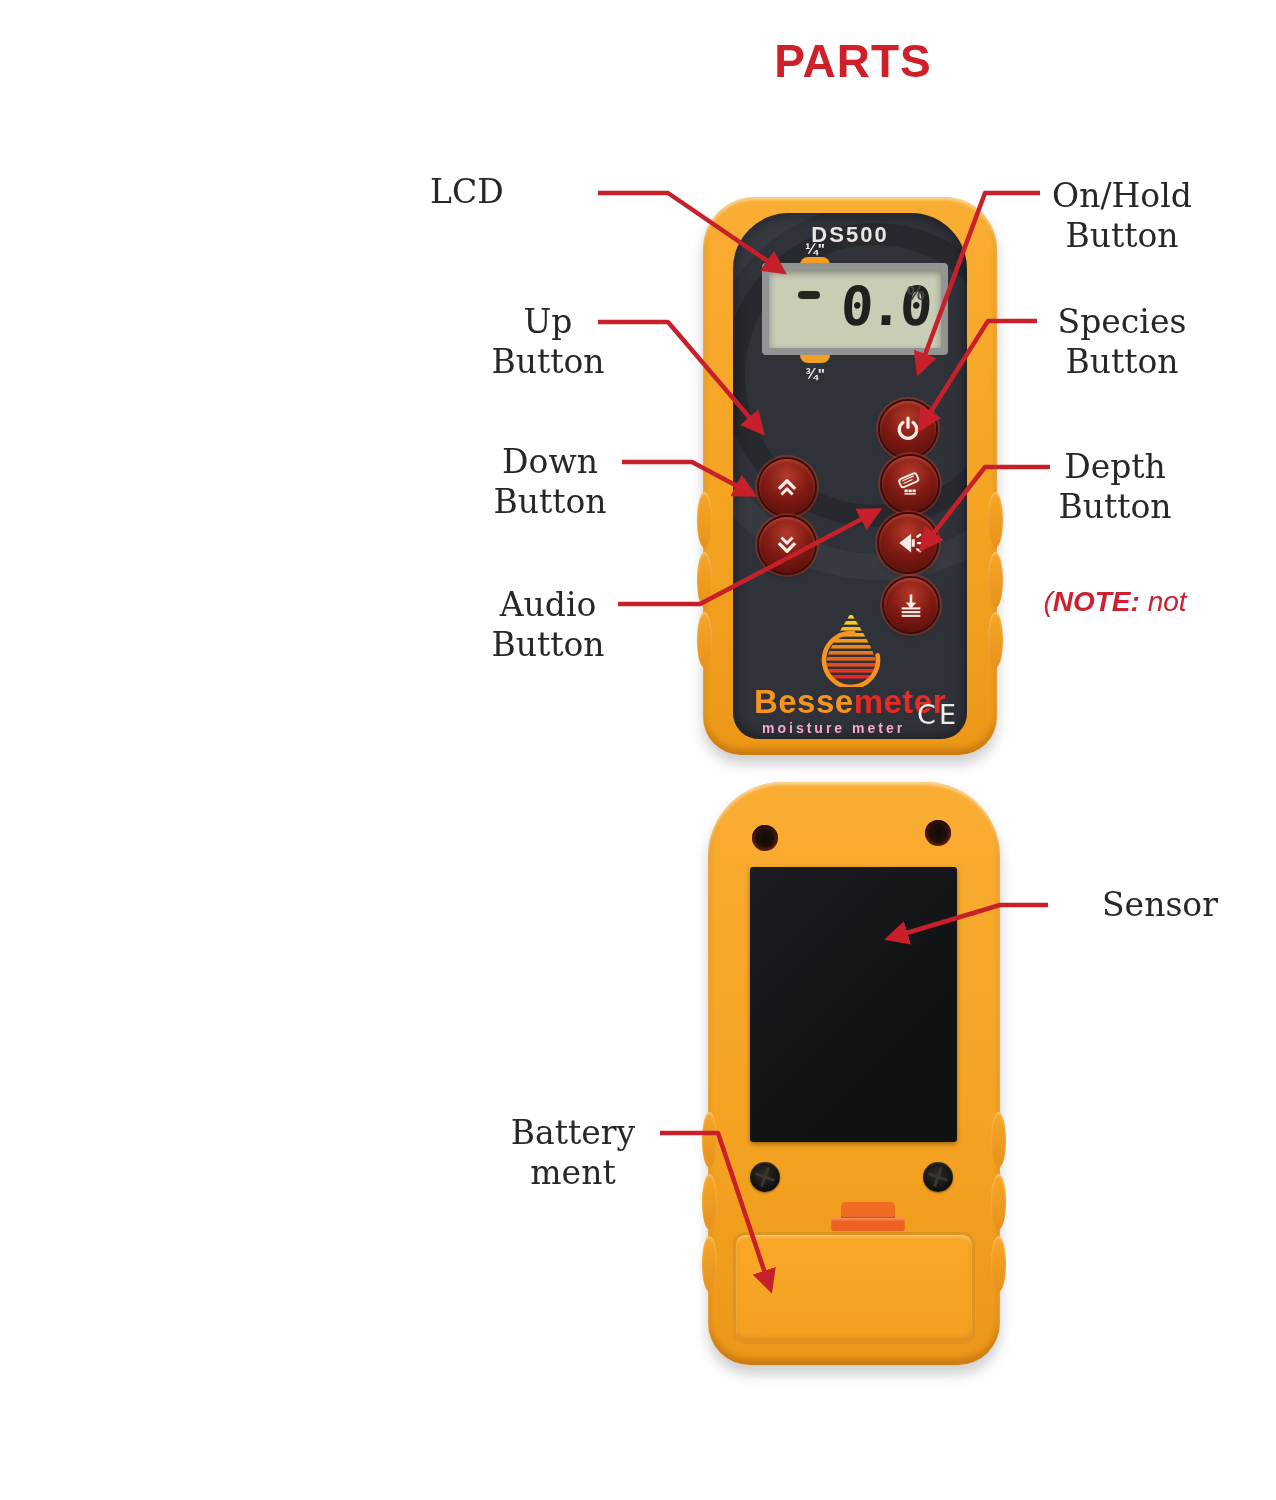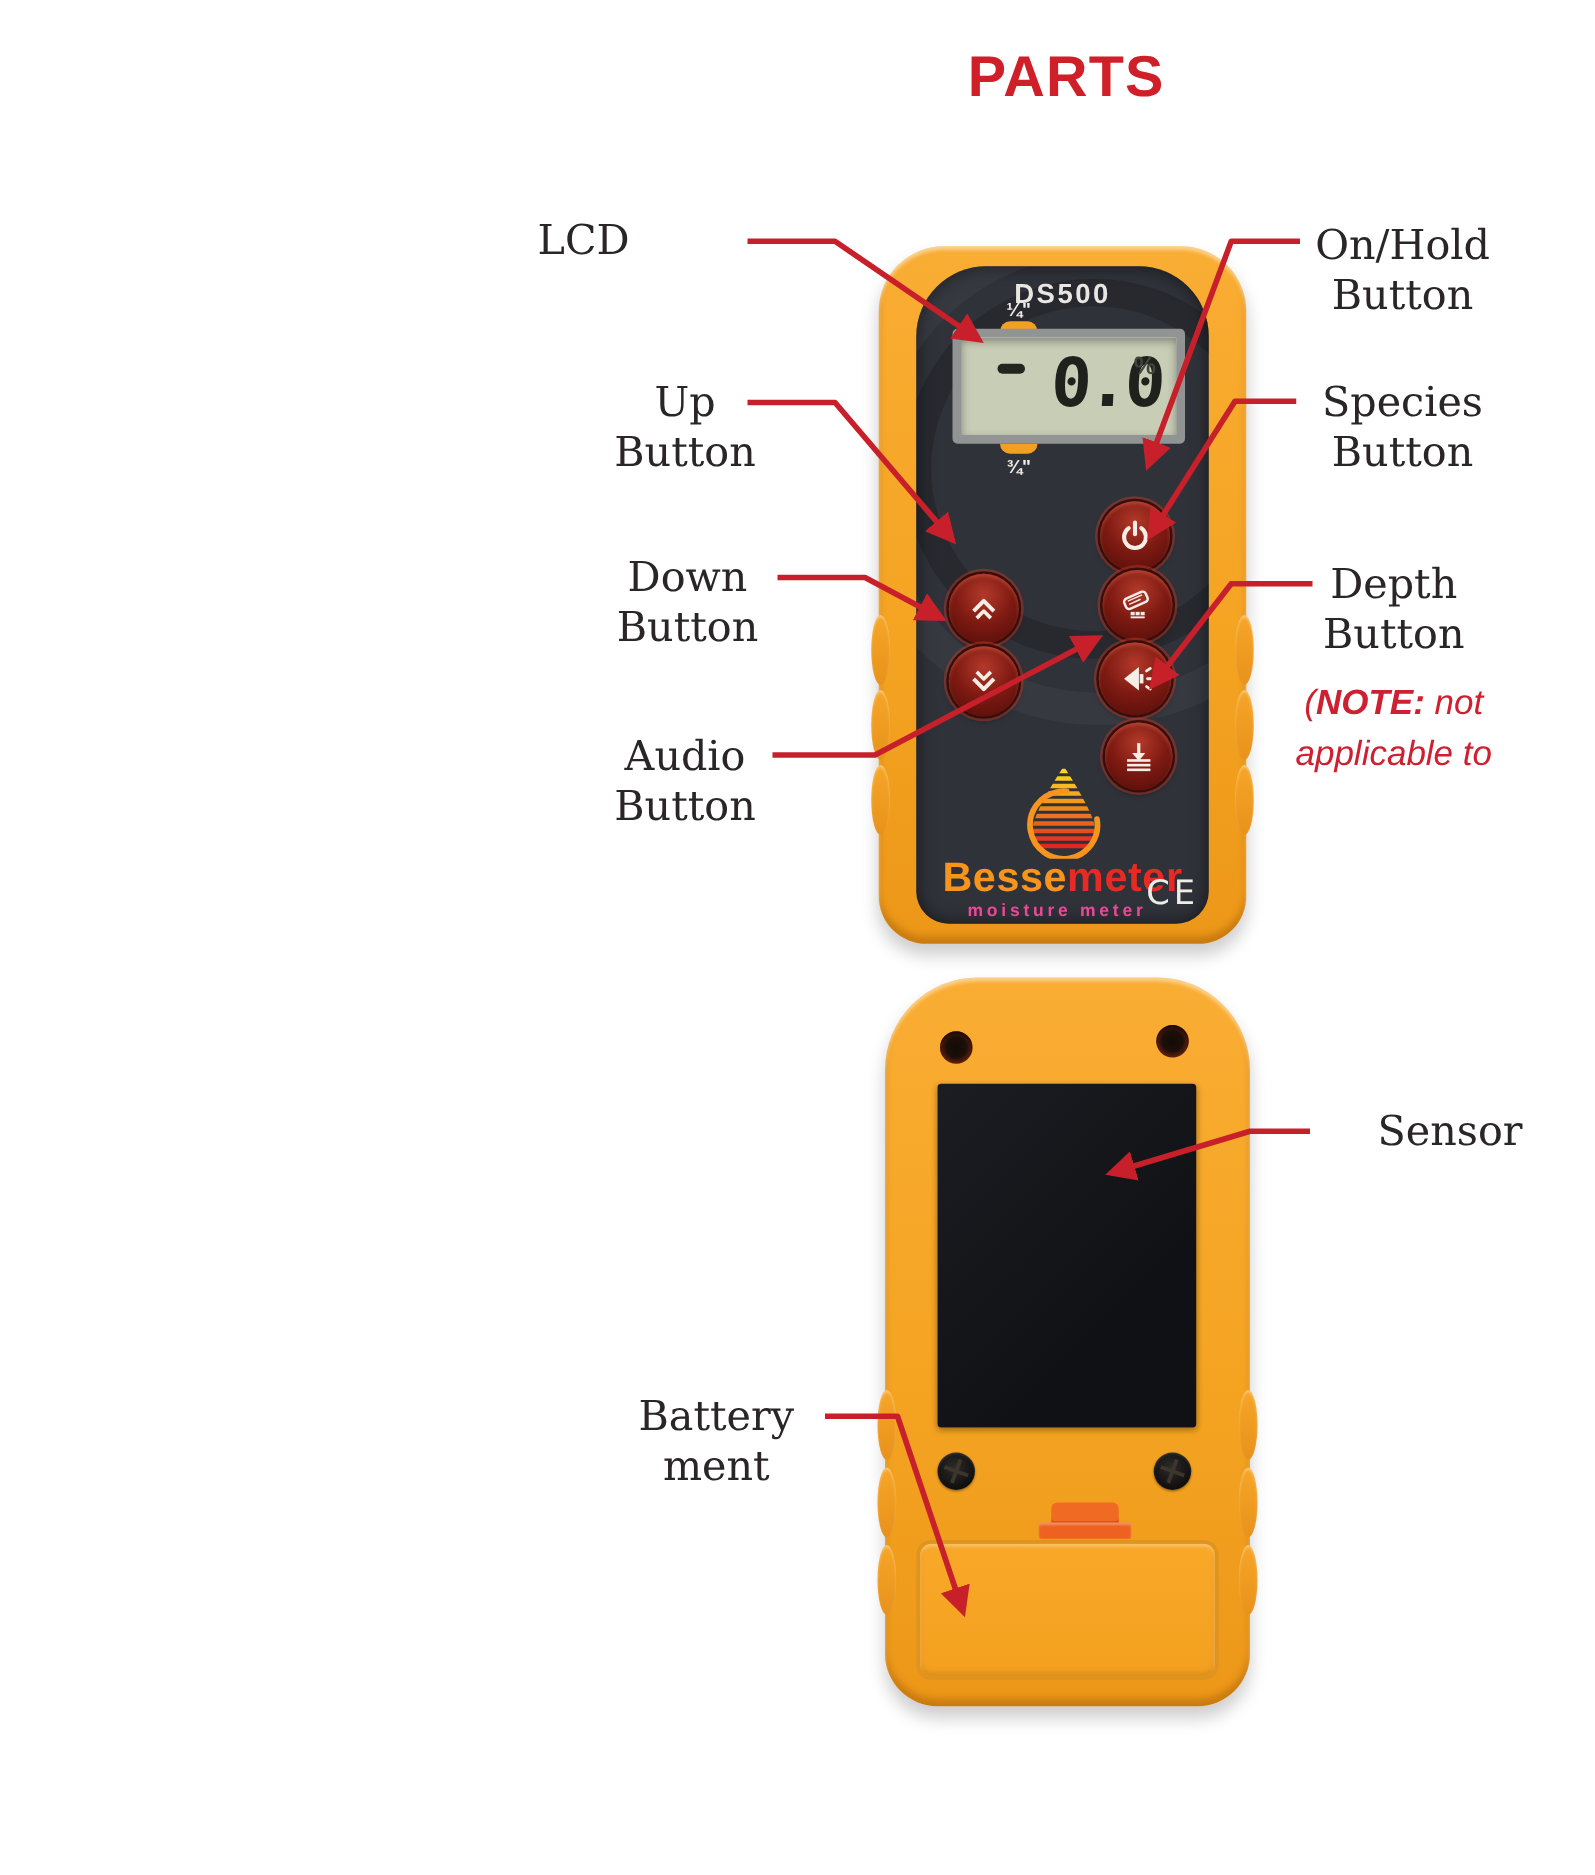--- a/index.html
+++ b/index.html
@@ -8,21 +8,21 @@
 
   
   .page-title{position:absolute;left:853px;top:34px;transform:translateX(-50%);
     font-family:"Liberation Sans",sans-serif;font-weight:bold;font-size:46px;
     letter-spacing:1px;color:#CF1F28;}
 
   
   .callout{position:absolute;font-size:33px;line-height:40px;color:#2A2526;text-align:center;}
   .callout.right-align{text-align:left;}
   .note{position:absolute;font-family:"Liberation Sans",sans-serif;font-style:italic;
-    font-size:28px;line-height:41px;color:#CE2030;text-align:center;}
+    font-size:28px;line-height:41px;color:#CE2030;text-align:center;margin-top:40px;}
   .note b{font-weight:bold;}
 
   
   #arrows{position:absolute;left:0;top:0;z-index:40;pointer-events:none;}
 
   
   .device{position:absolute;background:linear-gradient(180deg,#F9AD33 0%,#F5A categorie11 0%);}
   .body-orange{background:linear-gradient(180deg,#F9AD33 0%,#F5A422 55%,#EC9718 100%);
     box-shadow:0 9px 14px rgba(0,0,0,.20), inset 0 3px 3px rgba(255,255,255,.45),
                inset 0 -6px 6px rgba(150,80,5,.40);}
@@ -66,23 +66,23 @@
   #btn-power{left:147px;top:188px;width:56px;height:56px;}
   #btn-species{left:149px;top:243px;width:56px;height:56px;}
   #btn-audio{left:146px;top:301px;width:58px;height:58px;}
   #btn-depth{left:151px;top:365px;width:54px;height:54px;}
 
   #logo-drop{position:absolute;left:87px;top:398px;}
   #brand-line{position:absolute;left:0;top:470px;width:100%;text-align:center;
     font-family:"Liberation Sans",sans-serif;font-weight:bold;font-size:33px;letter-spacing:.5px;}
   #brand-line .p1{color:#F7941D;}
   #brand-line .p2{color:#E62A24;}
-  #brand-tagline{position:absolute;left:12px;top:507px;width:86%;text-align:center;
+  #brand-tagline{position:absolute;left:0;top:507px;width:86%;text-align:center;
     font-family:"Liberation Sans",sans-serif;font-weight:bold;font-size:14px;
-    letter-spacing:3px;color:#ec4899;}
+    letter-spacing:3px;color:#f9a8d4;}
   #ce-mark{position:absolute;right:8px;top:486px;font-family:"DejaVu Sans",sans-serif;
     font-size:27px;letter-spacing:3px;color:#EFEBE6;}
 
   
   #back{left:708px;top:782px;width:292px;height:583px;border-radius:74px 74px 42px 42px;}
   .screw-hole{position:absolute;width:26px;height:26px;border-radius:50%;
     background:radial-gradient(circle,#120B07 0%,#1E0F08 45%,#6E2410 72%,#B56A25 100%);
     box-shadow:inset 0 2px 3px rgba(0,0,0,.8);}
   #screw-tl{left:44px;top:43px;} #screw-tr{left:217px;top:38px;}
   #sensor-plate{position:absolute;left:42px;top:85px;width:207px;height:275px;
@@ -266,21 +266,20 @@
   <div>Button</div>
 </div>
 
 <div class="callout" style="left:1015px;top:447px;width:200px;">
   <div>Depth</div>
   <div>Button</div>
 </div>
 
 <div class="note" style="left:1010px;top:541px;width:210px;">
   <div><span>(</span><b>NOTE:</b><span> not</span></div>
-  <div>applicable to</div>
 </div>
 
 <div class="callout" style="left:1060px;top:885px;width:200px;">
   <div>Sensor</div>
 </div>
 
 <div class="callout" style="left:473px;top:1113px;width:200px;">
   <div>Battery</div>
   <div>ment</div>
 </div>

